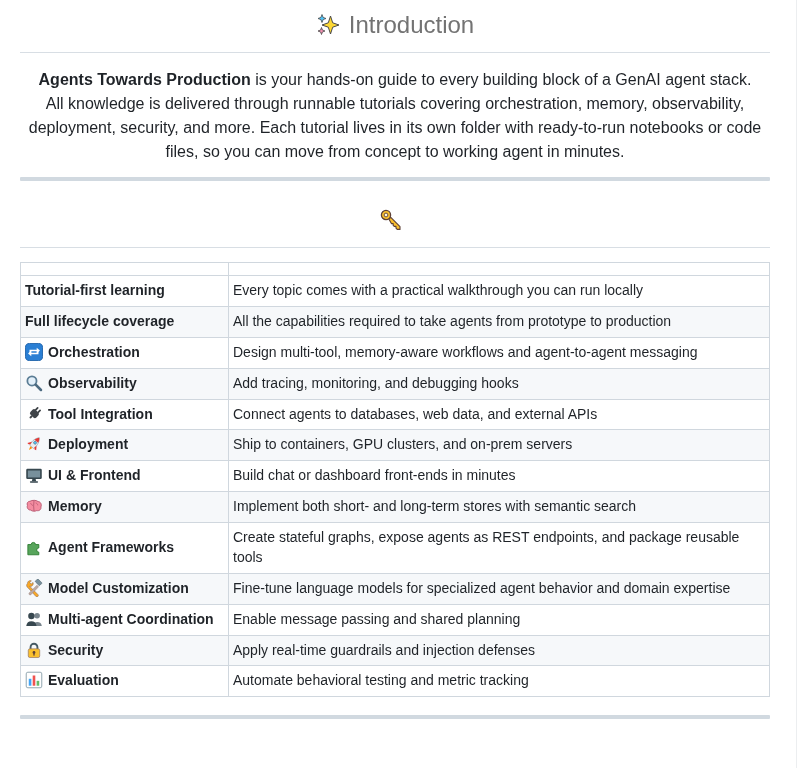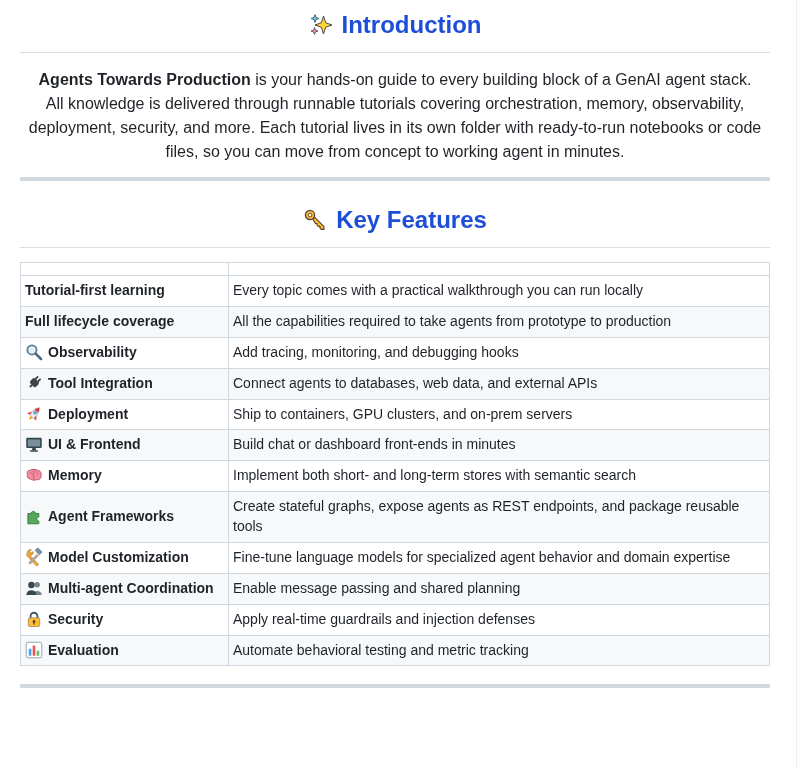--- a/index.html
+++ b/index.html
@@ -17,23 +17,23 @@
     width: 800px;
   }
   .page-right-edge {
     position: absolute; top: 0; right: 3px; bottom: 0;
     width: 1px; background: #eceef0;
   }
   h2.section-heading {
     margin: 0;
     font-size: 24px;
     line-height: 30px;
-    font-weight: 700;
+    font-weight: 400;
     text-align: center;
-    color: #1d4ed8;
+    color: #737373;
     padding-bottom: 8px;
     border-bottom: 1px solid #d8dee4;
   }
   h2.section-heading .icon { vertical-align: -4px; margin-right: 9px; }
   .intro-paragraph {
     text-align: center;
     font-size: 16px;
     line-height: 24px;
     margin: 15px 0 6px 0;
     color: #1f2328;
@@ -92,38 +92,50 @@
   <div class="kf-section">
     <h2 class="section-heading">
       <span class="icon">
         <svg width="24" height="24" viewBox="0 0 24 24">
           <g transform="rotate(0)">
             <circle cx="7" cy="7" r="4.6" fill="#fbc02d" stroke="#5d4037" stroke-width="1.3"></circle>
             <circle cx="7" cy="7" r="1.9" fill="#fff8e1" stroke="#5d4037" stroke-width="0.9"></circle>
             <path d="M10 11.2 L11.8 9.4 L21 18.6 L21 21.4 L18.2 21.4 L17 20.2 L17 18.4 L15.2 18.4 L14.2 17.4 L14.2 15.6 L12.4 15.6 Z" fill="#fbc02d" stroke="#5d4037" stroke-width="1.1" stroke-linejoin="round"></path>
           </g>
         </svg>
-      </span><span>Key Features</span>
+      </span>
     </h2>
 
     <table class="features">
       <thead>
         <tr>
           <th></th>
           <th></th>
         </tr>
       </thead>
       <tbody>
         <tr>
           <td class="label-cell"><span>Tutorial-first learning</span></td>
           <td class="desc-cell">Every topic comes with a practical walkthrough you can run locally</td>
         </tr>
         <tr>
           <td class="label-cell"><span>Full lifecycle coverage</span></td>
           <td class="desc-cell">All the capabilities required to take agents from prototype to production</td>
+        </tr>
+        <tr>
+          <td class="label-cell">
+            <span class="icon row-icon">
+              <svg width="18" height="18" viewBox="0 0 20 20">
+                <rect x="0.5" y="0.5" width="19" height="19" rx="4.5" fill="#2a7fd4" stroke="#1b5fa8"></rect>
+                <path d="M5 7.6 h8 V5.2 l3.6 3.2 -3.6 3.2 V9.2 H6.8 v2 H5 Z" fill="#ffffff"></path>
+                <path d="M15 12.4 h-8 v2.4 L3.4 11.6 7 8.4 v2.4 h6.2 v-2 H15 Z" fill="#ffffff"></path>
+              </svg>
+            </span><span>Orchestration</span>
+          </td>
+          <td class="desc-cell">Design multi-tool, memory-aware workflows and agent-to-agent messaging</td>
         </tr>
         <tr>
           <td class="label-cell">
             <span class="icon row-icon">
               <svg width="18" height="18" viewBox="0 0 22 22">
                 <circle cx="8.5" cy="8.5" r="5.6" fill="#e3f0fa" stroke="#5b7d95" stroke-width="2.2"></circle>
                 <path d="M13 13 L19.5 19.5" stroke="#4c6a80" stroke-width="3.2" stroke-linecap="round"></path>
               </svg>
             </span><span>Observability</span>
           </td>

